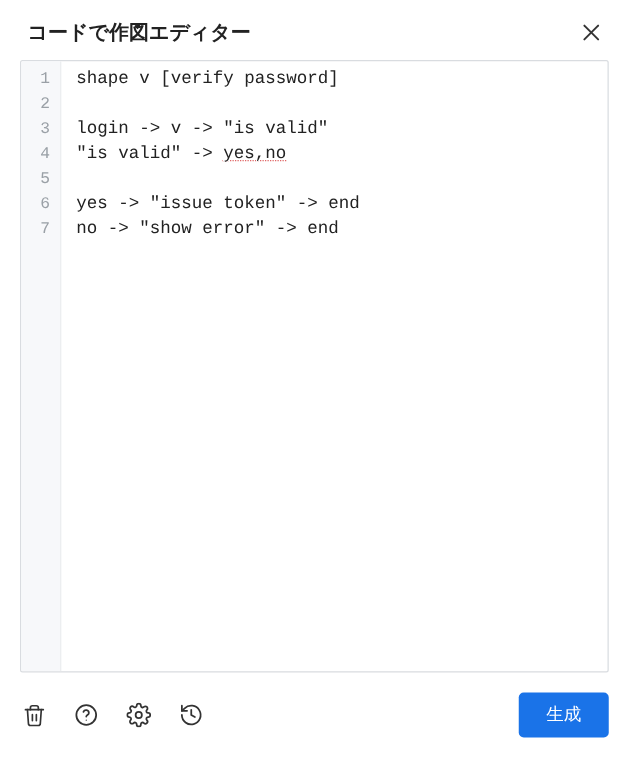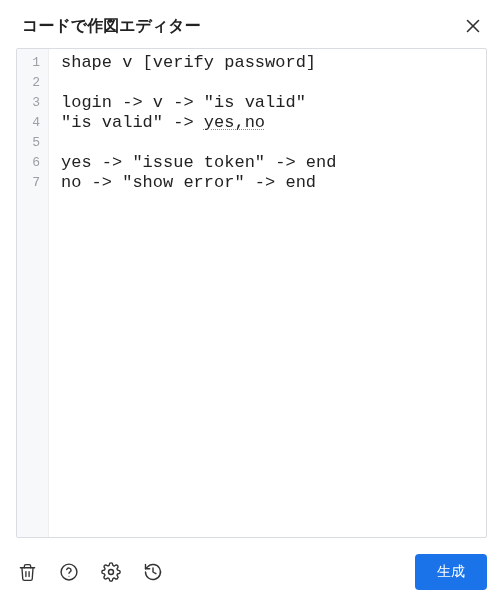--- a/index.html
+++ b/index.html
@@ -56,21 +56,21 @@
     font-family: "SFMono-Regular", Consolas, "Liberation Mono", Menlo, monospace;
     font-size: 13px;
     line-height: 20px;
     user-select: none;
   }
   .gutter div { padding-right: 8px; }
   .code {
     flex: 1;
     padding: 4px 0 0 12px;
     font-family: "SFMono-Regular", Consolas, "Liberation Mono", Menlo, monospace;
-    font-size: 17px;
+    font-size: 14px;
     line-height: 20px;
     color: #222;
     white-space: pre;
     cursor: text;
   }
   .spell-err {
     text-decoration: underline dotted #e06666;
     text-decoration-thickness: 1px;
     text-underline-offset: 2px;
   }

